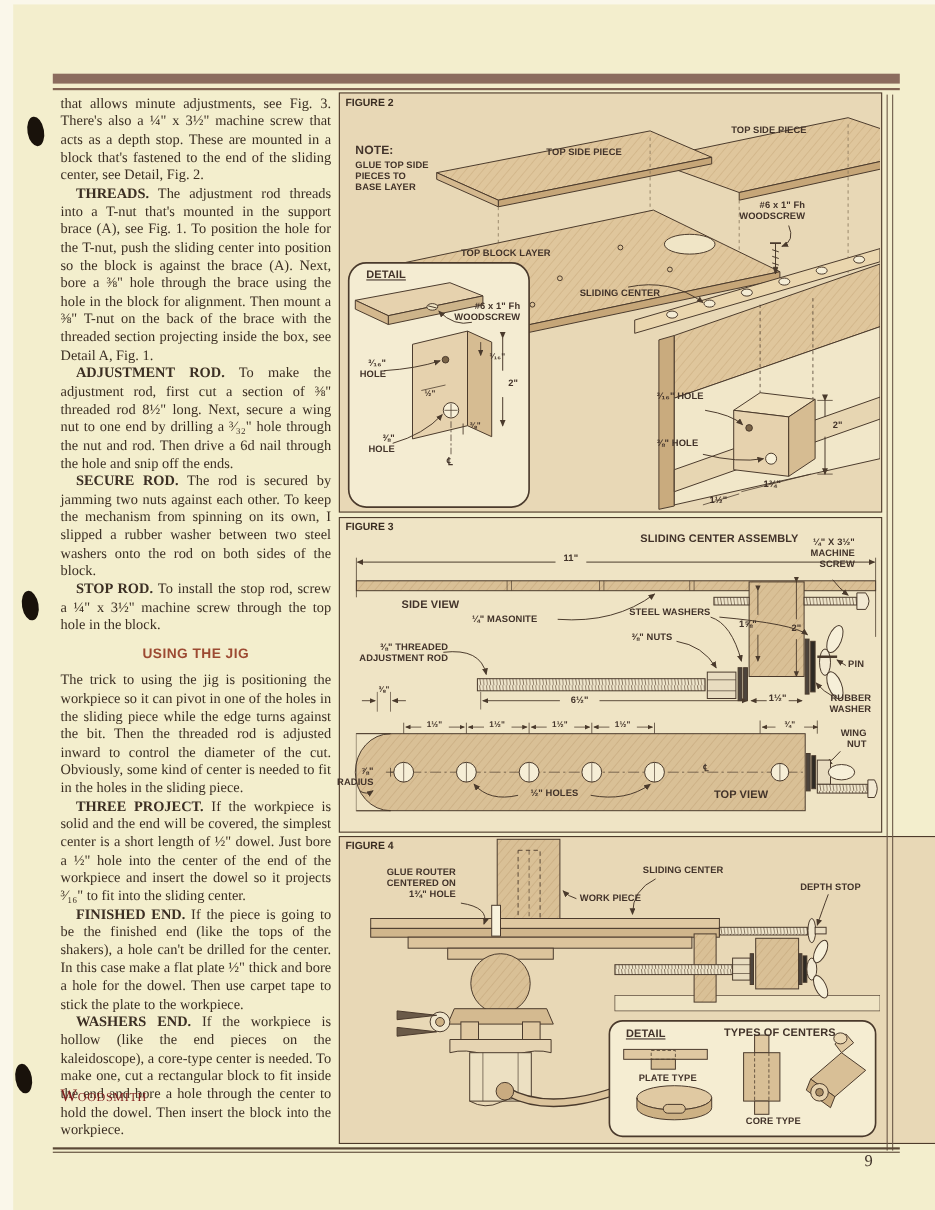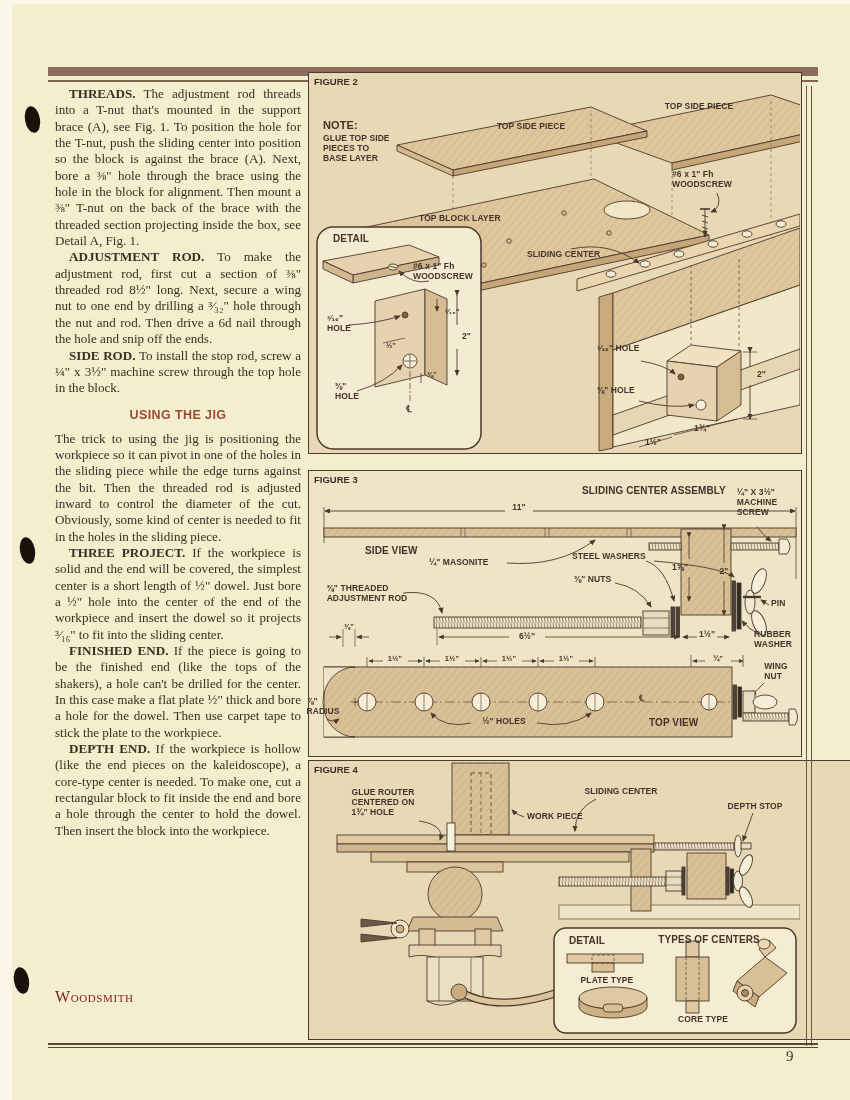--- a/index.html
+++ b/index.html
@@ -18,23 +18,23 @@
   .col p.flush{text-indent:0}
   .col b{font-weight:bold}
   .jig-head{font:bold 12.5px "Liberation Sans",sans-serif;color:#9c4a32;text-align:center;
             letter-spacing:.4px;margin:11px 0 9px 0;text-indent:0}
 
   
   .fig{position:absolute;border:1.6px solid #4d3b2b;box-sizing:border-box}
   .fig svg{position:absolute;left:0;top:0}
   .lbl{position:absolute;font:bold 8.5px/1.2 "Liberation Sans",sans-serif;color:#42332a;
        white-space:pre-line;letter-spacing:.1px}
-  .lbl.c{transform:translateX(-50%);text-align:left}
+  .lbl.c{transform:translateX(-50%);text-align:right}
   .lbl.big{font-size:10px}
-  .lbl.u{}
+  .lbl.u{text-decoration:underline}
   .figtag{position:absolute;left:5px;top:3px;font:bold 9.5px "Liberation Sans",sans-serif;color:#3a2d22}
 
   
   .vrule{position:absolute;top:86px;height:960px;width:1.4px;background:#6b5947}
   .hrule{position:absolute;left:48px;width:770px;height:1.5px;background:#5a4836}
 
   .footer-brand{position:absolute;left:55px;top:988px;font:16px "Liberation Serif",serif;
                 font-variant:small-caps;letter-spacing:.6px;color:#7f1d1d}
   .footer-page{position:absolute;left:786px;top:1048px;font:15px "Liberation Serif",serif;color:#41342a}
 </style>
@@ -44,31 +44,33 @@
 <div class="page">
   <div class="edge-left"></div>
   <div class="edge-top"></div>
   <div class="punch" style="left:25px;top:106px"></div>
   <div class="punch" style="left:20px;top:537px"></div>
   <div class="punch" style="left:14px;top:967px"></div>
   <div class="topbar"></div>
   <div class="topline"></div>
 
   <div class="col">
+    <p class="flush"><span>that allows minute adjustments, see Fig. 3. There's also a ¼" x 3½" machine screw that acts as a depth stop. These are mounted in a block that's fastened to the end of the sliding center, see Detail, Fig. 2.</span></p>
     <p><b>THREADS.</b><span> The adjustment rod threads into a T-nut that's mounted in the support brace (A), see Fig. 1. To position the hole for the T-nut, push the sliding center into position so the block is against the brace (A). Next, bore a ⅜" hole through the brace using the hole in the block for alignment. Then mount a ⅜" T-nut on the back of the brace with the threaded section projecting inside the box, see Detail A, Fig. 1.</span></p>
     <p><b>ADJUSTMENT ROD.</b><span> To make the adjustment rod, first cut a section of ⅜" threaded rod 8½" long. Next, secure a wing nut to one end by drilling a ³⁄₃₂" hole through the nut and rod. Then drive a 6d nail through the hole and snip off the ends.</span></p>
-    <p><b>SIDE ROD.</b><span> To install the stop rod, screw a ¼" x 3½" machine screw through the top hole in the block.</span></p>
+    <p><b>SECURE ROD.</b><span> The rod is secured by jamming two nuts against each other. To keep the mechanism from spinning on its own, I slipped a rubber washer between two steel washers onto the rod on both sides of the block.</span></p>
+    <p><b>STOP ROD.</b><span> To install the stop rod, screw a ¼" x 3½" machine screw through the top hole in the block.</span></p>
     <div class="jig-head">USING THE JIG</div>
     <p class="flush"><span>The trick to using the jig is positioning the workpiece so it can pivot in one of the holes in the sliding piece while the edge turns against the bit. Then the threaded rod is adjusted inward to control the diameter of the cut. Obviously, some kind of center is needed to fit in the holes in the sliding piece.</span></p>
     <p><b>THREE PROJECT.</b><span> If the workpiece is solid and the end will be covered, the simplest center is a short length of ½" dowel. Just bore a ½" hole into the center of the end of the workpiece and insert the dowel so it projects ³⁄₁₆" to fit into the sliding center.</span></p>
     <p><b>FINISHED END.</b><span> If the piece is going to be the finished end (like the tops of the shakers), a hole can't be drilled for the center. In this case make a flat plate ½" thick and bore a hole for the dowel. Then use carpet tape to stick the plate to the workpiece.</span></p>
-    <p><b>DEPTH END.</b><span> If the workpiece is hollow (like the end pieces on the kaleidoscope), a core-type center is needed. To make one, cut a rectangular block to fit inside the end and bore a hole through the center to hold the dowel. Then insert the block into the workpiece.</span></p>
+    <p><b>WASHERS END.</b><span> If the workpiece is hollow (like the end pieces on the kaleidoscope), a core-type center is needed. To make one, cut a rectangular block to fit inside the end and bore a hole through the center to hold the dowel. Then insert the block into the workpiece.</span></p>
   </div>
 
-  <div class="fig" style="left:308px;top:72px;width:494px;height:382px;background:#e8d8b6">
+  <div class="fig" style="left:308px;top:84px;width:494px;height:382px;background:#e8d8b6">
     <svg width="491" height="379" viewBox="0 0 491 379">
       <defs>
         <marker id="a2" markerWidth="7" markerHeight="7" refX="6" refY="3" orient="auto">
             <path d="M0,0L7,3L0,6z" fill="#4a3a2c"></path>
           </marker>
         <pattern id="w2" width="6" height="6" patternTransform="rotate(40)" patternUnits="userSpaceOnUse">
           <rect width="6" height="6" fill="#dfc69c"></rect>
             <line x1="0" y1="0" x2="0" y2="6" stroke="#c6a678" stroke-width="0.8"></line>
         </pattern>
         <pattern id="w2d" width="5" height="5" patternTransform="rotate(40)" patternUnits="userSpaceOnUse">

